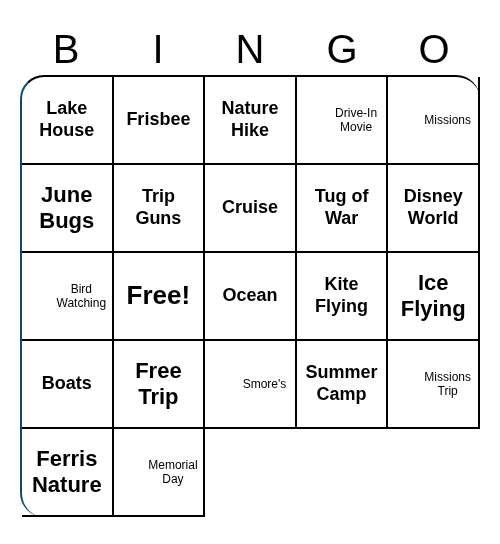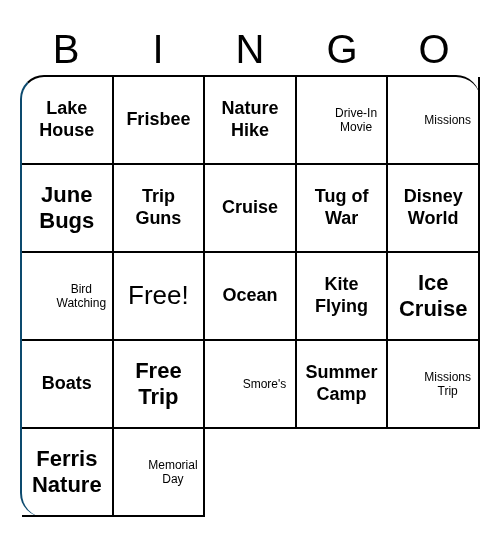--- a/index.html
+++ b/index.html
@@ -55,21 +55,21 @@
     .bingo-cell.medium-text {
       font-size: 18px;
       font-weight: bold;
     }
     .bingo-cell.small-text {
       font-size: 12px;
       padding-left: 33px;
     }
     .bingo-cell.free {
       font-size: 26px;
-      font-weight: normal;
+      font-weight: bold;
     }
   </style>
 </head>
 <body>
 
 <div class="bingo-card">
   <div class="bingo-header">
   <div class="bingo-letter">B</div>
       <div class="bingo-letter">I</div>
       <div class="bingo-letter">N</div>
@@ -84,21 +84,21 @@
       <div class="bingo-cell small-text">Missions</div>
       <div class="bingo-cell large-text">June Bugs</div>
       <div class="bingo-cell medium-text">Trip Guns</div>
       <div class="bingo-cell medium-text">Cruise</div>
       <div class="bingo-cell medium-text">Tug of War</div>
       <div class="bingo-cell medium-text">Disney World</div>
       <div class="bingo-cell small-text">Bird Watching</div>
       <div class="bingo-cell free">Free!</div>
       <div class="bingo-cell medium-text">Ocean</div>
       <div class="bingo-cell medium-text">Kite Flying</div>
-      <div class="bingo-cell large-text">Ice Cruise</div>
+      <div class="bingo-cell large-text">Ice Flying</div>
       <div class="bingo-cell medium-text">Boats</div>
       <div class="bingo-cell large-text">Free Trip</div>
       <div class="bingo-cell small-text">Smore's</div>
       <div class="bingo-cell medium-text">Summer Camp</div>
       <div class="bingo-cell small-text">Missions Trip</div>
       <div class="bingo-cell large-text">Ferris Nature</div>
       <div class="bingo-cell small-text">Memorial Day</div>
     </div>
 </div>
 

